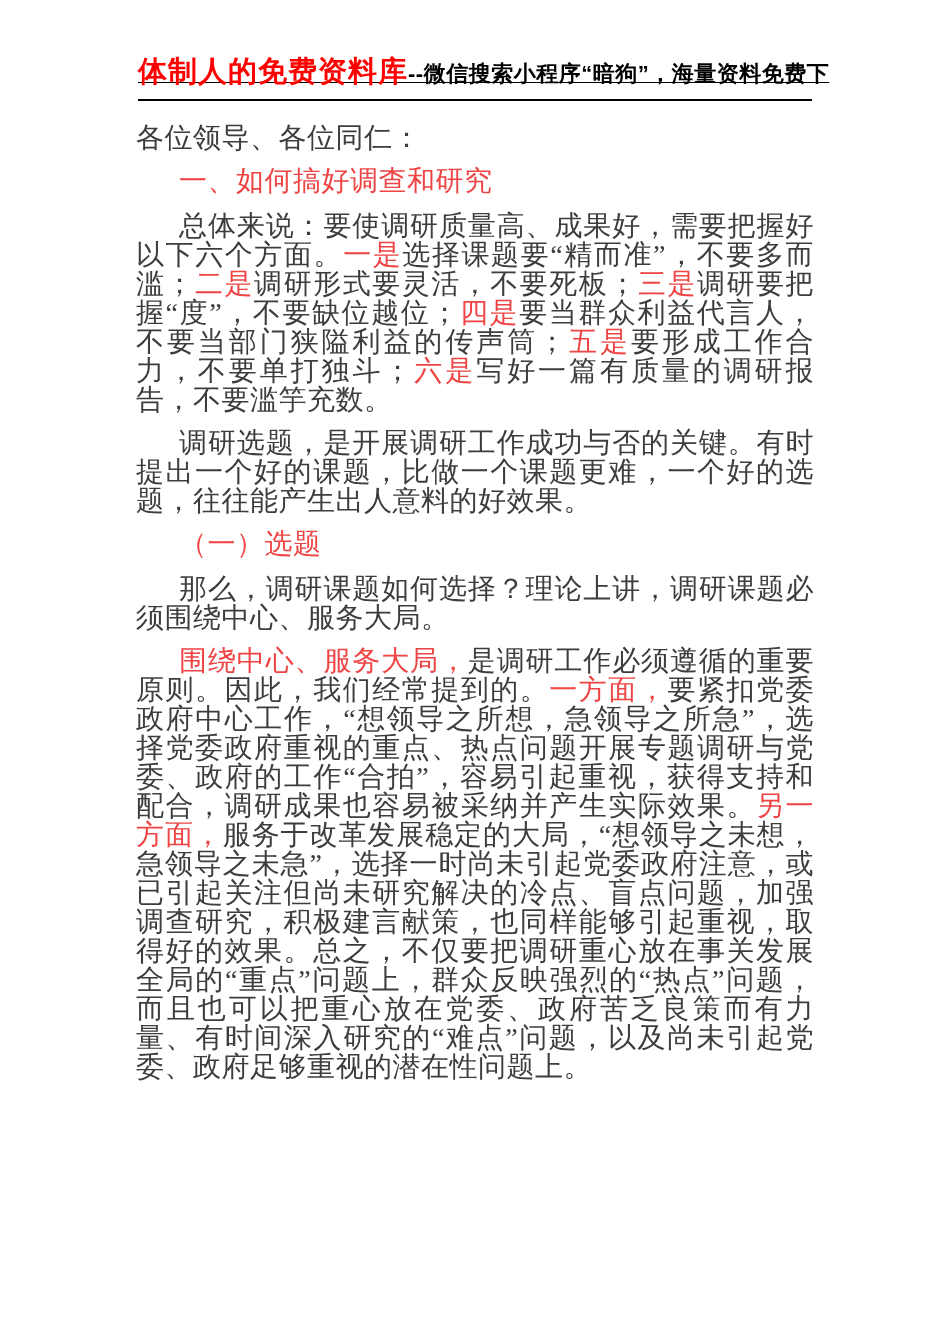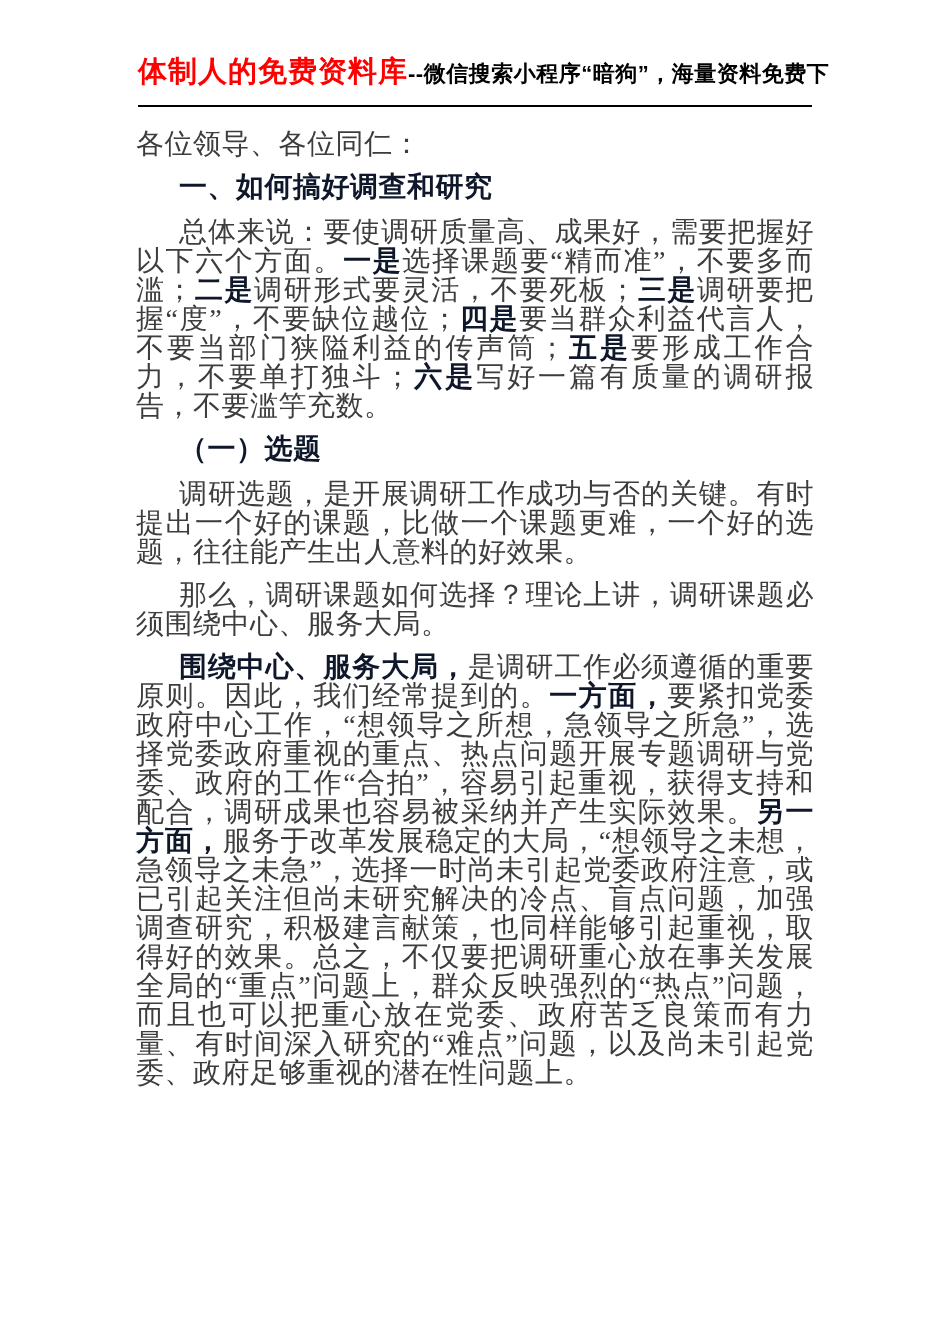--- a/index.html
+++ b/index.html
@@ -15,25 +15,26 @@
   }
   .page {
     width: 950px;
     height: 1344px;
     background: #ffffff;
     box-sizing: border-box;
     position: relative;
   }
   .doc-header {
     margin: 52px 138px 0 138px;
-    padding-bottom: 13px;
+    padding-bottom: 7px;
     border-bottom: 2px solid #000000;
     text-align: left;
     white-space: nowrap;
     font-family: "Liberation Sans", sans-serif;
+    text-decoration: underline;
   }
   .doc-header .brand {
     font-size: 29px;
     font-weight: bold;
     letter-spacing: 1px;
   }
   .doc-header .tagline {
     font-size: 22px;
     font-weight: bold;
     color: #000000;
@@ -53,36 +54,36 @@
   p.para.indent {
     text-indent: 43px;
   }
   p.para.heading {
     font-weight: bold;
     color: #1f1f1f;
     margin-top: 8px;
     margin-bottom: 16px;
   }
   p.para .b {
-    font-weight: bold;
-    color: #0f172a;
+    font-weight: normal;
+    color: #ef4444;
   }
 </style>
 </head>
 <body>
 
 <div class="page">
 
   <div class="doc-header">
     <span class="brand" style="color: rgb(255, 0, 0);">体制人的免费资料库</span><span class="tagline">--微信搜索小程序“暗狗”，海量资料免费下</span>
   </div>
 
   <div class="content">
       <p class="para"><span>各位领导、各位同仁：</span></p>
       <p class="para heading indent"><span class="b">一、如何搞好调查和研究</span></p>
       <p class="para indent"><span>总体来说：要使调研质量高、成果好，需要把握好以下六个方面。</span><span class="b">一是</span><span>选择课题要“精而准”，不要多而滥；</span><span class="b">二是</span><span>调研形式要灵活，不要死板；</span><span class="b">三是</span><span>调研要把握“度”，不要缺位越位；</span><span class="b">四是</span><span>要当群众利益代言人，不要当部门狭隘利益的传声筒；</span><span class="b">五是</span><span>要形成工作合力，不要单打独斗；</span><span class="b">六是</span><span>写好一篇有质量的调研报告，不要滥竽充数。</span></p>
+      <p class="para indent"><span>调研选题，是开展调研工作成功与否的关键。有时提出一个好的课题，比做一个课题更难，一个好的选题，往往能产生出人意料的好效果。</span></p>
       <p class="para heading indent"><span class="b">（一）选题</span></p>
-      <p class="para indent"><span>调研选题，是开展调研工作成功与否的关键。有时提出一个好的课题，比做一个课题更难，一个好的选题，往往能产生出人意料的好效果。</span></p>
       <p class="para indent"><span>那么，调研课题如何选择？理论上讲，调研课题必须围绕中心、服务大局。</span></p>
       <p class="para indent"><span class="b">围绕中心、服务大局，</span><span>是调研工作必须遵循的重要原则。因此，我们经常提到的。</span><span class="b">一方面，</span><span>要紧扣党委政府中心工作，“想领导之所想，急领导之所急”，选择党委政府重视的重点、热点问题开展专题调研与党委、政府的工作“合拍”，容易引起重视，获得支持和配合，调研成果也容易被采纳并产生实际效果。</span><span class="b">另一方面，</span><span>服务于改革发展稳定的大局，“想领导之未想，急领导之未急”，选择一时尚未引起党委政府注意，或已引起关注但尚未研究解决的冷点、盲点问题，加强调查研究，积极建言献策，也同样能够引起重视，取得好的效果。总之，不仅要把调研重心放在事关发展全局的“重点”问题上，群众反映强烈的“热点”问题，而且也可以把重心放在党委、政府苦乏良策而有力量、有时间深入研究的“难点”问题，以及尚未引起党委、政府足够重视的潜在性问题上。</span></p>
     </div>
 
 </div>
 
 </body></html>

